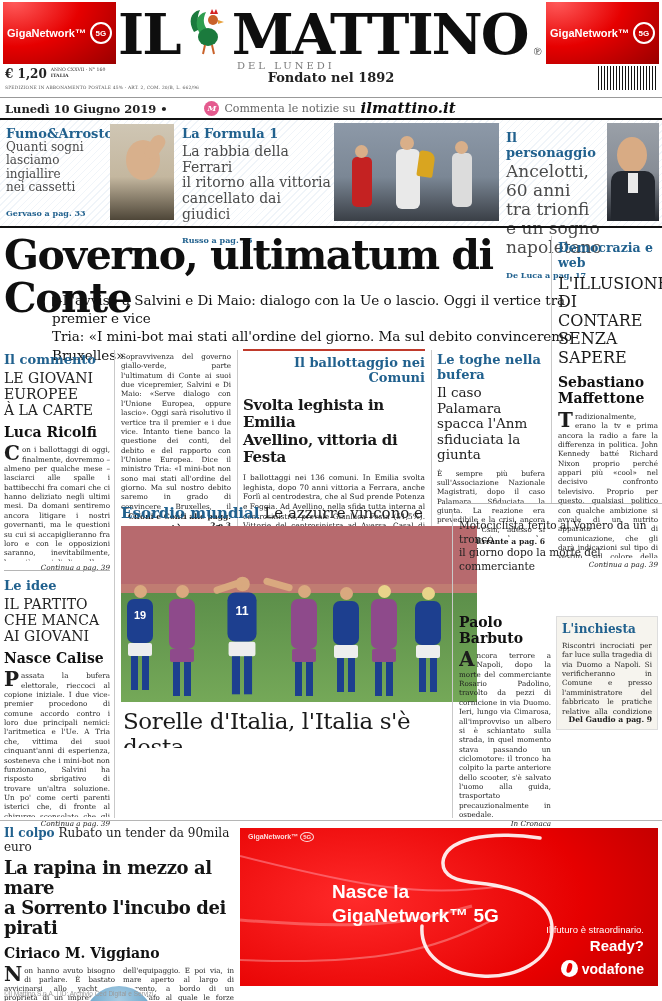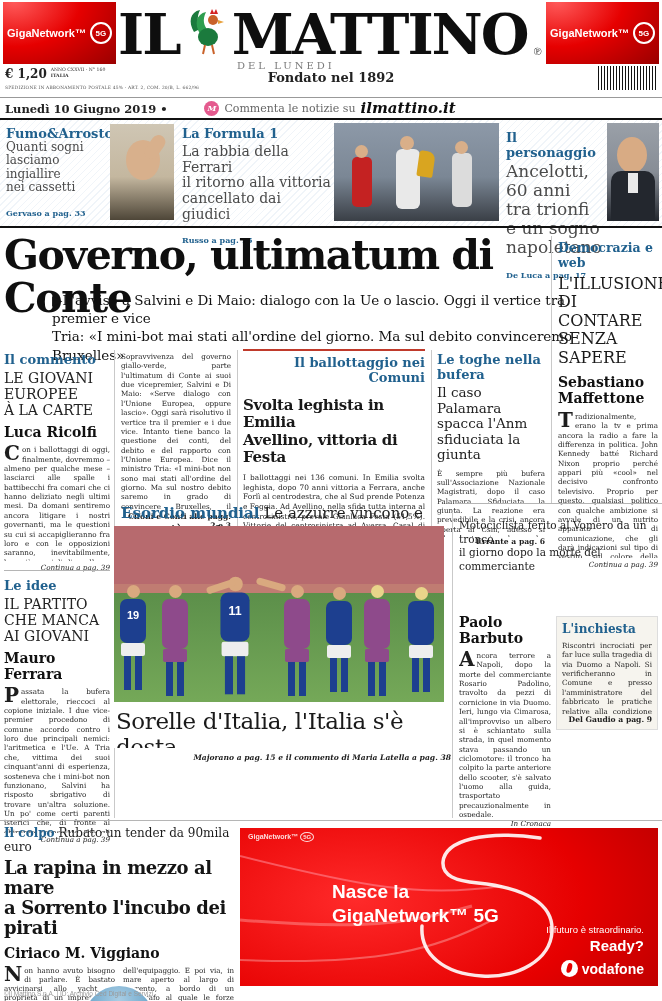--- a/index.html
+++ b/index.html
@@ -210,31 +210,31 @@
     <div class="body-text" style="margin-top:6px;height:68px;">È sempre più bufera sull'Associazione Nazionale Magistrati, dopo il caso Palamara. Sfiduciata la giunta. La reazione era prevedibile e la crisi, ancora aperta al Csm, adesso si allarga trascinando anche l'Anm.</div>
     <div class="byline-dark">Errante a pag. 6</div>
   </div>
 
   <div class="hrule" style="left:4px;top:570px;width:106px;"></div>
   <div class="abs" style="left:4px;top:578px;width:106px;">
     <div class="kicker" style="font-size:13px;">Le idee</div>
     <div class="pre" style="font-size:14px;line-height:1.15;margin-top:3px;">IL PARTITO
 CHE MANCA
 AI GIOVANI</div>
-    <div class="author" style="margin-top:6px;">Mauro Ferrara</div>
+    <div class="author" style="margin-top:6px;">Nasce Calise</div>
     <div class="body-text dropcap" style="margin-top:5px;height:146px;">Passata la bufera elettorale, rieccoci al copione iniziale. I due vice-premier procedono di comune accordo contro i loro due principali nemici: l'aritmetica e l'Ue. A Tria che, vittima dei suoi cinquant'anni di esperienza, sosteneva che i mini-bot non funzionano, Salvini ha risposto sbrigativo di trovare un'altra soluzione. Un po' come certi parenti isterici che, di fronte al chirurgo sconsolato che gli comunica che il paziente è deceduto, gli ordinassero di resuscitarlo.</div>
     <div class="continua">Continua a pag. 39</div>
   </div>
 
   <div class="abs" style="left:121px;top:504px;width:330px;font-size:15px;">
     <span class="kicker">Esordio mundial</span>
     <span style="color:#1d1d1d;">Le azzurre vincono e sono già un fenomeno</span>
   </div>
 
-  <div class="ph" style="left:114px;top:526px;width:330px;height:222px;background:linear-gradient(180deg,#b76a6e 0 26%, #c07c72 26% 30%, #5c8f4a 30%, #7fb35e 100%);">
+  <div class="ph" style="left:121px;top:526px;width:356px;height:222px;background:linear-gradient(180deg,#b76a6e 0 26%, #c07c72 26% 30%, #5c8f4a 30%, #7fb35e 100%);">
     <div class="player" style="left:6px;bottom:58px;">
       <div class="head"></div>
         <div class="torso" style="background:#1d3f8f;">
           <span class="jersey-num">19</span>
         </div>
         <div class="shorts"></div>
         <div class="legs"></div>
     </div>
     <div class="player" style="left:48px;bottom:52px;">
       <div class="head"></div>
@@ -273,21 +273,20 @@
     <div class="player" style="left:294px;bottom:56px;">
       <div class="head" style="background:#e8d48a;"></div>
         <div class="torso" style="background:#1d3f8f;"></div>
         <div class="shorts"></div>
         <div class="legs"></div>
     </div>
     <div class="caption-band">
       <span style="font-size:23px;letter-spacing:-.4px;color:#1a1a1a;">Sorelle d'Italia, l'Italia s'è desta</span>
     </div>
   </div>
-  <div class="abs byline-dark" style="left:121px;top:753px;width:330px;font-style:italic;">Majorano a pag. 15 e il commento di Maria Latella a pag. 38</div>
 
   <div class="hrule" style="left:455px;top:503px;width:207px;"></div>
   <div class="vrule" style="left:452px;top:512px;height:306px;"></div>
 
   <div class="abs" style="left:459px;top:511px;width:200px;">
     <div class="pre" style="font-size:10.5px;line-height:1.3;margin-top:8px;color:#222;">Motociclista ferito al Vomero da un tronco
 il giorno dopo la morte del commerciante</div>
   </div>
   <div class="abs" style="left:459px;top:614px;width:92px;">
     <div class="author">Paolo Barbuto</div>

